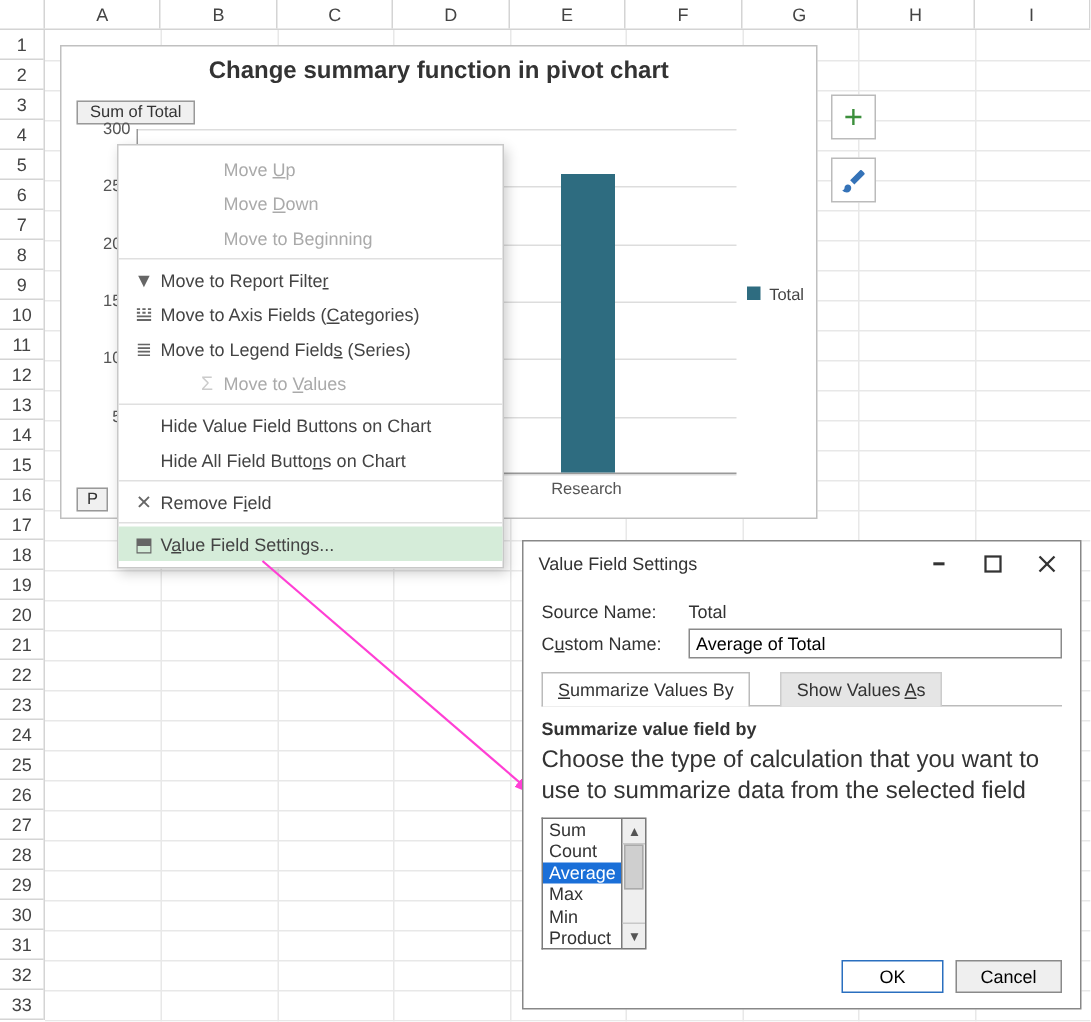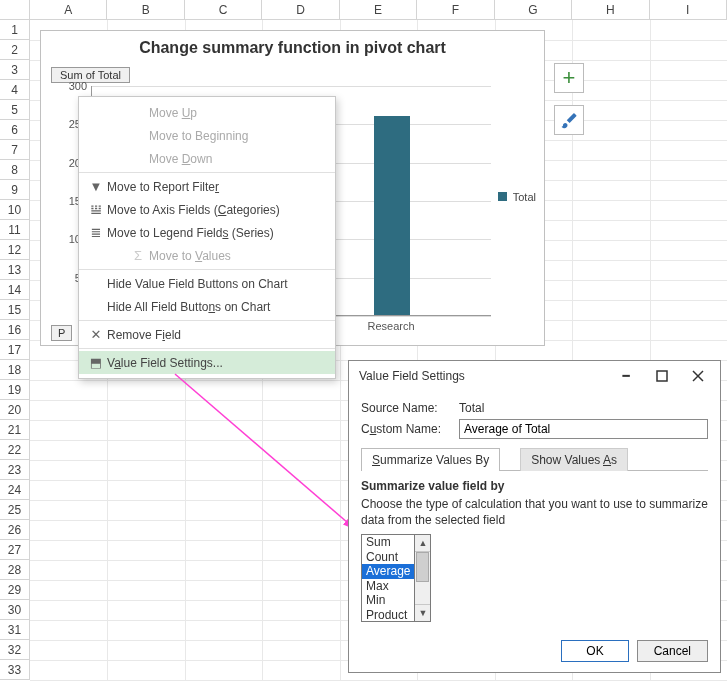--- a/index.html
+++ b/index.html
@@ -46,21 +46,21 @@
   .dialog .titlebar .wbtn { width:36px; height:24px; display:flex; align-items:center; justify-content:center; cursor:pointer;}
   .dialog .body { padding:6px 12px 10px 12px;}
   .row { display:flex; align-items:center; margin:4px 0;}
   .lbl { width:98px; font-size:12px; }
   .txtfield { flex:1; border:1px solid #8a8a8a; padding:2px 4px; height:20px; background:#fff; font-size:12px;}
   .tabs { display:flex; border-bottom:1px solid #bbb; margin-top:8px;}
   .tab { padding:4px 10px; border:1px solid #bbb; border-bottom:none; margin-right:20px; background:#fff; font-size:12px; position:relative; top:1px; cursor:pointer;}
   .tab:not(.active){ background:#e5e5e5; border-color:#ccc;}
   .groupbox { border:0; padding:8px 0 0 0;}
   .bold { font-weight:bold; }
-  .desc { font-size:12px; color:#333; margin:4px 0 6px 0; line-height:1.3;}
+  .desc { font-size:16px; color:#333; margin:4px 0 6px 0; line-height:1.3;}
   .listbox { border:1px solid #7a7a7a; border-right:0; height:88px; overflow:hidden; position:relative; background:#fff;}
   .listwrap { display:flex;}
   .listitems { flex:1;}
   .li { padding:0 4px; font-size:12px; line-height:14.5px; cursor:pointer;}
   .li.sel { background:#1a6fd8; color:#fff;}
   .scroll { width:17px; border:1px solid #7a7a7a; border-left:1px solid #7a7a7a; background:#efefef; display:flex; flex-direction:column;}
   .scroll .arr { height:17px; display:flex; align-items:center; justify-content:center; font-size:9px; color:#555; cursor:pointer; border-bottom:1px solid #c8c8c8;}
   .scroll .arr:last-child{border-bottom:0; border-top:1px solid #c8c8c8;}
   .scroll .track { flex:1; position:relative;}
   .scroll .thumb { position:absolute; left:1px; right:1px; top:0; height:30px; background:#cfcfcf; border:1px solid #aaa;}
@@ -205,25 +205,25 @@
   </div>
 </div>
 
 <div class="ctxmenu">
     <div class="item disabled">
       <span class="ic"></span>
       <span>Move <span class="ul">U</span>p</span>
     </div>
     <div class="item disabled">
       <span class="ic"></span>
+      <span>Move <span class="ul">D</span>own</span>
+    </div>
+    <div class="item disabled">
+      <span class="ic"></span>
       <span>Move to Be<span class="ul">g</span>inning</span>
-    </div>
-    <div class="item disabled">
-      <span class="ic"></span>
-      <span>Move <span class="ul">D</span>own</span>
     </div>
     <div class="sep"></div>
     <div class="item">
       <span class="ic">▼</span>
       <span>Move to Report Filte<span class="ul">r</span></span>
     </div>
     <div class="item">
       <span class="ic">𝍎</span>
       <span>Move to Axis Fields (<span class="ul">C</span>ategories)</span>
     </div>

